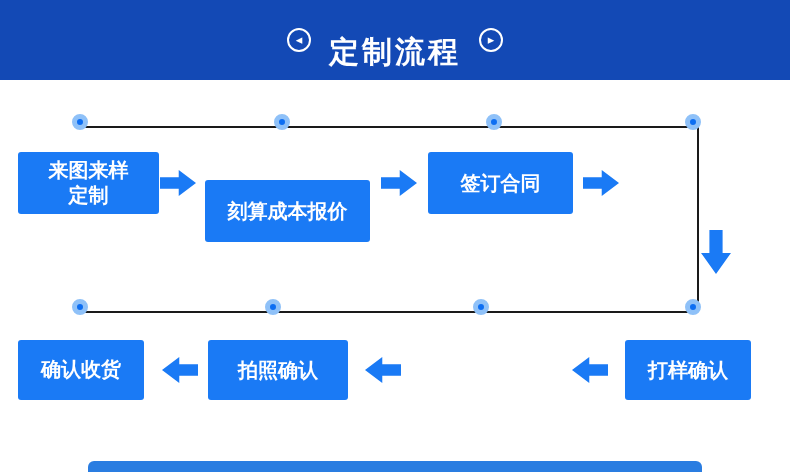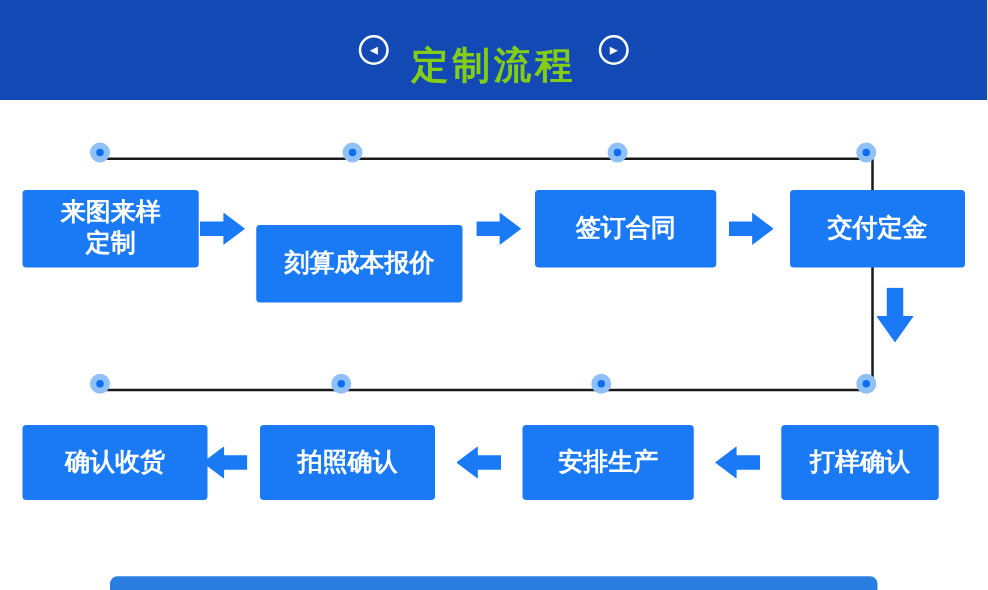--- a/index.html
+++ b/index.html
@@ -26,21 +26,21 @@
     position:absolute;
     left:0; top:0;
     width:790px; height:80px;
     background:var(--header-bg);
     display:flex;
     align-items:center;
     justify-content:center;
     gap:18px;
   }
   .banner-title{
-    color:#84cc16;
+    color:#ffffff;
     font-size:30px;
     font-weight:bold;
     letter-spacing:3px;
     margin-top:25px;
   }
   .ring-icon{
     width:24px; height:24px;
     border:2px solid #ffffff;
     border-radius:50%;
     color:#ffffff;
@@ -79,21 +79,21 @@
     text-align:center;
   }
   .r2{height:60px;}
 
   
   .r1b1{left:18px;  top:152px; width:141px;}
   .r1b2{left:205px; top:152px; width:165px;margin-top:28px;}
   .r1b3{left:428px; top:152px; width:145px;}
   .r1b4{left:632px; top:152px; width:140px;}
   
-  .r2b1{left:18px;  top:340px; width:148px;}
+  .r2b1{left:18px;  top:340px; width:126px;font-family:Liberation Mono, monospace;}
   .r2b2{left:208px; top:340px; width:140px;}
   .r2b3{left:418px; top:340px; width:137px;}
   .r2b4{left:625px; top:340px; width:126px;justify-content:center;}
 
   
   .arr{position:absolute;width:36px;height:26px;background:var(--box-blue);}
   .arr.right{clip-path:polygon(0 28%,52% 28%,52% 0,100% 50%,52% 100%,52% 72%,0 72%);}
   .arr.left{clip-path:polygon(100% 28%,48% 28%,48% 0,0 50%,48% 100%,48% 72%,100% 72%);}
   .arr.down{width:30px;height:44px;clip-path:polygon(28% 0,72% 0,72% 52%,100% 52%,50% 100%,0 52%,28% 52%);}
 
@@ -136,41 +136,33 @@
     <span>定制</span>
   </div>
   <div class="box r1b2">
     <span>刻算成本报价</span>
     <span></span>
   </div>
   <div class="box r1b3">
     <span>签订合同</span>
     <span></span>
   </div>
-  <div class="box r1b4">
-    <span>交付定金</span>
-    <span></span>
-  </div>
 
   <div class="arr right" style="left:160px;top:170px;"></div>
   <div class="arr right" style="left:381px;top:170px;"></div>
   <div class="arr right" style="left:583px;top:170px;"></div>
 
   <div class="arr down" style="left:701px;top:230px;"></div>
 
   <div class="box r2 r2b1">
     <span>确认收货</span>
     <span></span>
   </div>
   <div class="box r2 r2b2">
     <span>拍照确认</span>
-  </div>
-  <div class="box r2 r2b3">
-    <span>安排生产</span>
-    <span></span>
   </div>
   <div class="box r2 r2b4">
     <span>打样确认</span>
     <span></span>
   </div>
 
   <div class="arr left" style="left:162px;top:357px;"></div>
   <div class="arr left" style="left:365px;top:357px;"></div>
   <div class="arr left" style="left:572px;top:357px;"></div>
 

